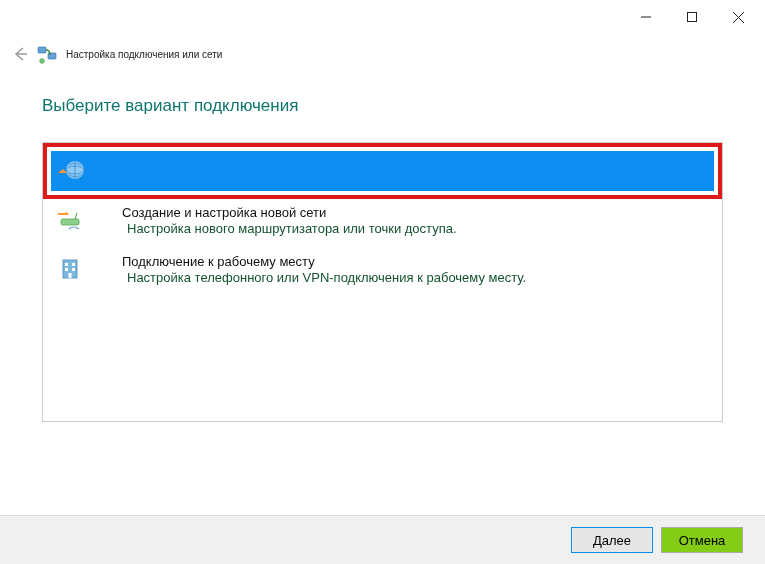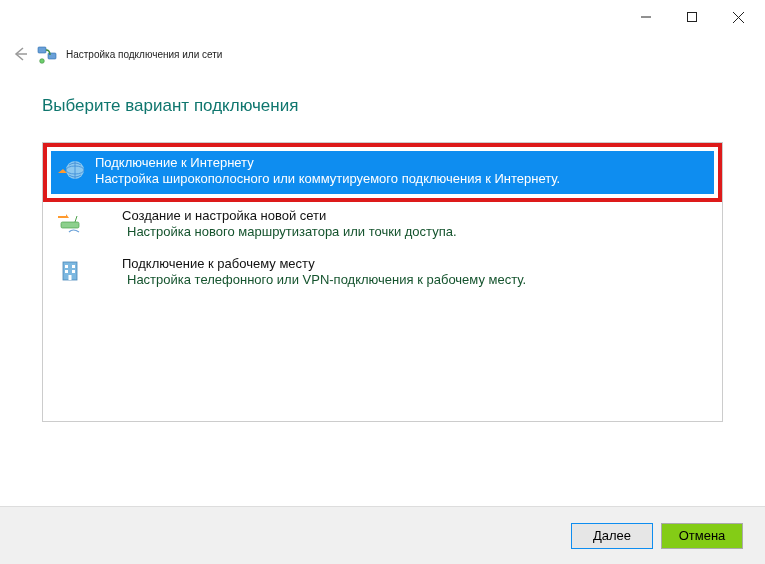--- a/index.html
+++ b/index.html
@@ -104,21 +104,21 @@
       padding: 6px 6px 10px 12px;
       gap: 12px;
     }
     .option.normal .option-title { color: #111; margin-left: 25px; }
     .option.normal .option-desc { color: #14532d; margin-left: 30px; }
     .footer {
       position: absolute;
       left: 0;
       right: 0;
       bottom: 0;
-      height: 58px;
+      height: 49px;
       background: #f0f0f0;
       border-top: 1px solid #ddd;
       display: flex;
       justify-content: flex-end;
       align-items: center;
       padding-right: 22px;
       gap: 8px;
     }
     .btn {
       min-width: 82px;
@@ -185,24 +185,20 @@
         <div class="icon-slot">
           <svg viewBox="0 0 30 30" width="30" height="30">
             <path d="M1 18 L10 18 L6 14 Z" fill="#ff9a2e"></path>
             <circle cx="18" cy="15" r="9" fill="#8dc9f0"></circle>
             <ellipse cx="18" cy="15" rx="9" ry="4" fill="none" stroke="#3a8ad6" stroke-width="0.8"></ellipse>
             <line x1="18" y1="6" x2="18" y2="24" stroke="#3a8ad6" stroke-width="0.8"></line>
             <path d="M12 10 Q18 6 24 10" fill="none" stroke="#3a8ad6" stroke-width="0.8"></path>
             <path d="M12 20 Q18 24 24 20" fill="none" stroke="#3a8ad6" stroke-width="0.8"></path>
           </svg>
         </div>
-        <div class="text-slot">
-          <div class="option-title">Подключение к Интернету</div>
-          <div class="option-desc">Настройка широкополосного или коммутируемого подключения к Интернету.</div>
-        </div>
       </div>
     </div>
 
     <div class="option normal">
       <div class="icon-slot">
         <svg viewBox="0 0 30 30" width="30" height="30">
           <path d="M3 10 L14 10 L11 6 L11 8 L3 8 Z" fill="#ff9a2e"></path>
           <rect x="6" y="14" width="18" height="6" rx="1.5" fill="#8dd08d" stroke="#4aa04a" stroke-width="0.7"></rect>
           <line x1="20" y1="14" x2="22" y2="8" stroke="#4aa04a" stroke-width="1"></line>
           <path d="M14 24 Q18 20 24 24" fill="none" stroke="#6aa0d8" stroke-width="1.2"></path>

